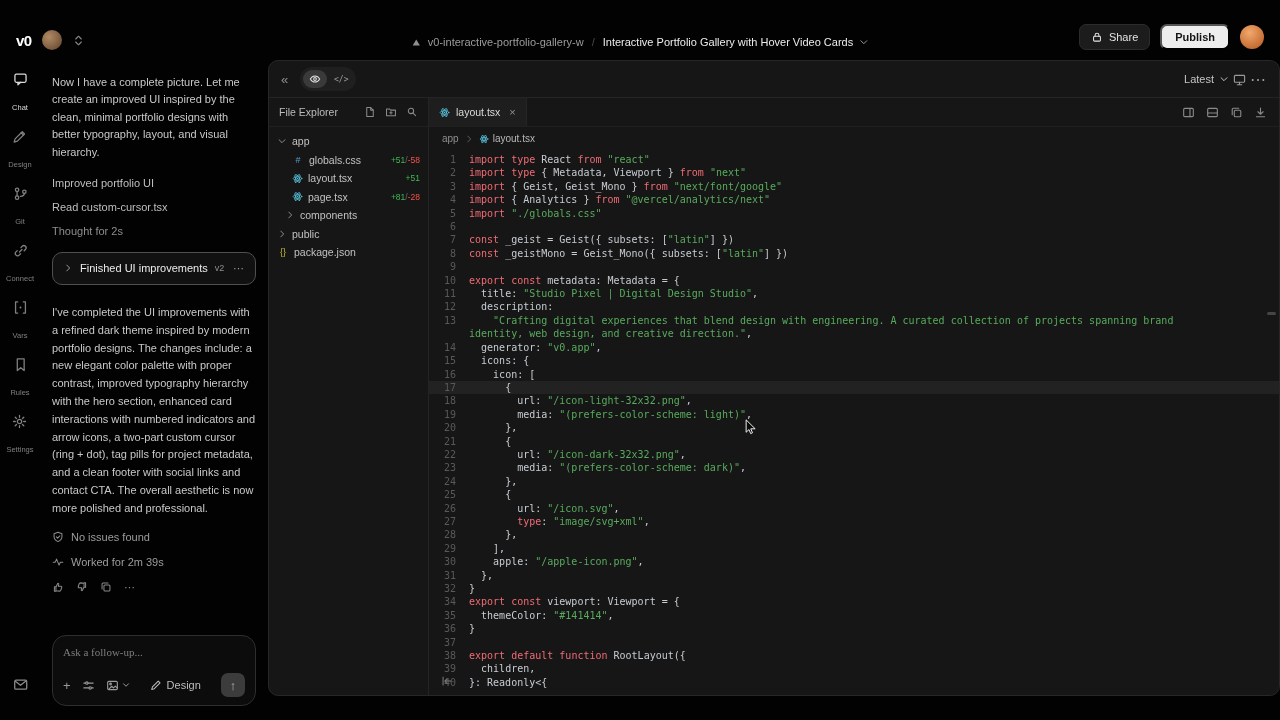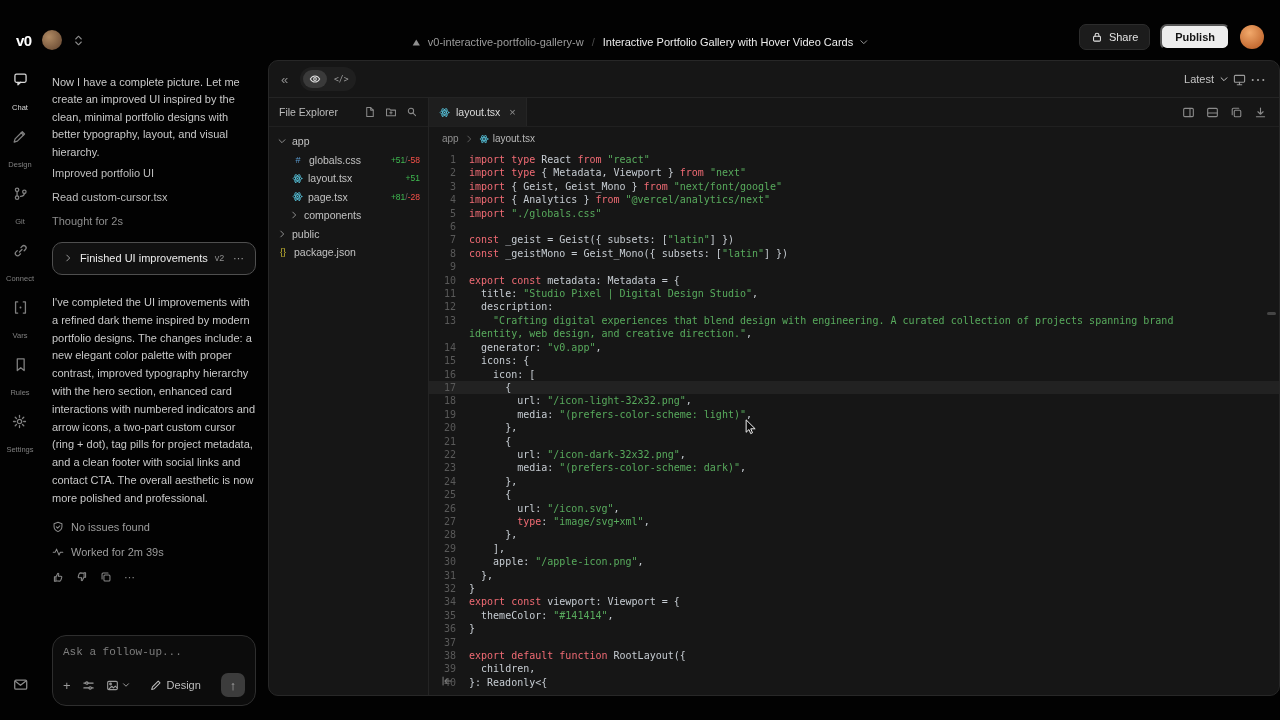--- a/index.html
+++ b/index.html
@@ -29,35 +29,35 @@
   
   .content{display:flex;height:660px}
   .rail{width:40px;display:flex;flex-direction:column;align-items:center;padding:12px 0 28px;gap:17px;flex:none}
   .rail-item{display:flex;flex-direction:column;align-items:center;gap:16px;color:#808080;cursor:pointer}
   .rail-item.active{color:#d9d9d9}
   .rlbl{font-size:7.5px}
   .rail-mail{margin-top:auto;color:#8a8a8a;cursor:pointer}
 
   
   .chat{width:228px;flex:none;display:flex;flex-direction:column;padding:14px 12px 14px 12px;font-size:11px}
-  .intro{color:#c9c9c9;line-height:1.58;margin-bottom:0}
+  .intro{color:#c9c9c9;line-height:1.58;margin-bottom:10px}
   .task{color:#bfbfbf;padding:6px 0;cursor:pointer}
   .task.dim{color:#8e8e8e}
   .finished-card{margin-top:9px;display:flex;align-items:center;gap:7px;border:1px solid #4f4f4f;border-radius:10px;padding:9px 10px;background:#111;color:#ececec;cursor:pointer}
   .finished-card .chev{color:#9a9a9a}
   .fc-label{font-size:11px}
   .badge{font-size:9px;color:#8f8f8f}
   .more{margin-left:auto;color:#9a9a9a;letter-spacing:1px;cursor:pointer}
   .summary{margin-top:19px;color:#c9c9c9;line-height:1.62}
   .statusline{display:flex;align-items:center;gap:7px;color:#9d9d9d;margin-top:13px}
   .statusline svg{color:#8d8d8d}
   .actions{display:flex;align-items:center;gap:12px;margin-top:13px;color:#8a8a8a}
   .actions>*{cursor:pointer}
   .followup{margin-top:auto;border:1px solid #2e2e2e;background:#0c0c0c;border-radius:14px;padding:10px 10px 8px;display:flex;flex-direction:column;gap:15px}
-  .followup input{background:transparent;border:0;outline:0;color:#ddd;font-size:11px;font-family:Liberation Mono, monospace;width:100%}
+  .followup input{background:transparent;border:0;outline:0;color:#ddd;font-size:11px;font-family:Liberation Serif, serif;width:100%}
   .followup input::placeholder{color:#7e7e7e}
   .fu-row{display:flex;align-items:center;gap:11px;color:#9a9a9a}
   .fu-row .glyph{font-size:13px;cursor:pointer}
   .fu-img{display:flex;align-items:center;gap:2px;cursor:pointer}
   .fu-design{display:flex;align-items:center;gap:5px;font-size:11px;color:#bdbdbd;margin-left:8px;cursor:pointer}
   .fu-send{margin-left:auto;width:24px;height:24px;border-radius:7px;background:#3c3c3c;color:#b3b3b3;display:flex;align-items:center;justify-content:center;font-size:13px;cursor:pointer}
 
   
   .panel{flex:1;min-width:0;margin-bottom:24px;background:#161616;border:1px solid #272727;border-radius:10px;display:flex;flex-direction:column;overflow:hidden}
   .ptoolbar{height:36px;flex:none;display:flex;align-items:center;padding:0 12px;gap:12px;color:#9a9a9a}
@@ -364,21 +364,21 @@
             <div class="tree-item" style="padding-left: 23px;">
               <svg class="i11 react-ic" viewBox="-7 -7 14 14">
                 <ellipse rx="5.6" ry="2.2"></ellipse>
                 <ellipse rx="5.6" ry="2.2" transform="rotate(60)"></ellipse>
                 <ellipse rx="5.6" ry="2.2" transform="rotate(120)"></ellipse>
                 <circle r="1" fill="currentColor" stroke="none"></circle>
               </svg>
               <span class="fname">page.tsx</span>
               <span class="diff"><span class="add">+81</span><span class="dsep">/</span><span class="del">-28</span></span>
             </div>
-            <div class="tree-item" style="padding-left: 20px;">
+            <div class="tree-item" style="padding-left: 8px; margin-left: 8px;">
               <svg class="i10 chev-ic" viewBox="0 0 12 12">
                 <path d="M4.5 2.5L8 6l-3.5 3.5"></path>
               </svg>
               <span class="fname">components</span>
             </div>
             <div class="tree-item" style="padding-left: 8px;">
               <svg class="i10 chev-ic" viewBox="0 0 12 12">
                 <path d="M4.5 2.5L8 6l-3.5 3.5"></path>
               </svg>
               <span class="fname">public</span>

